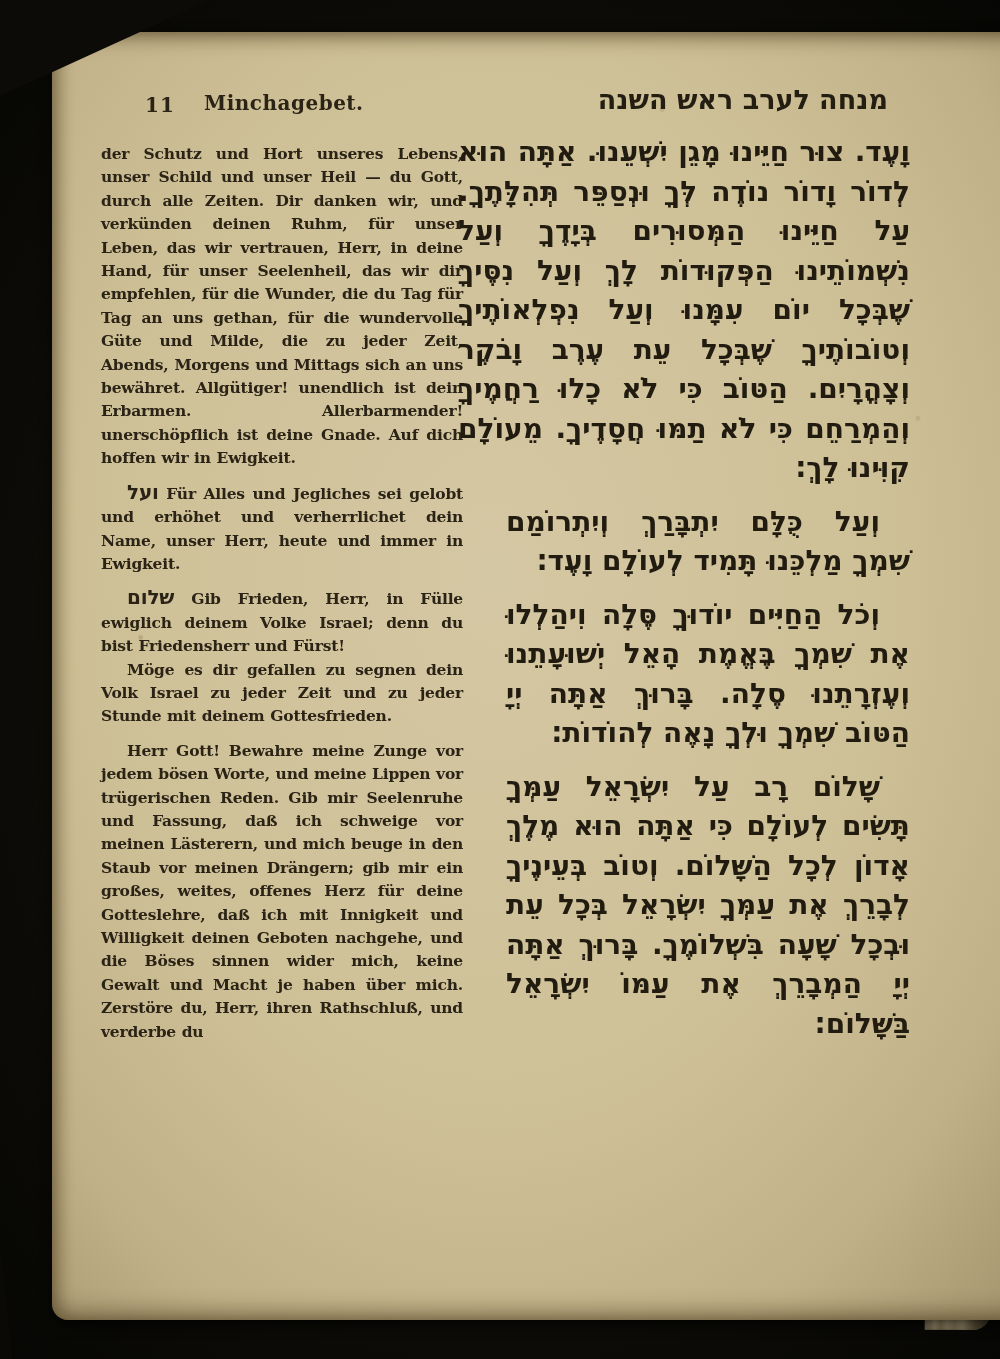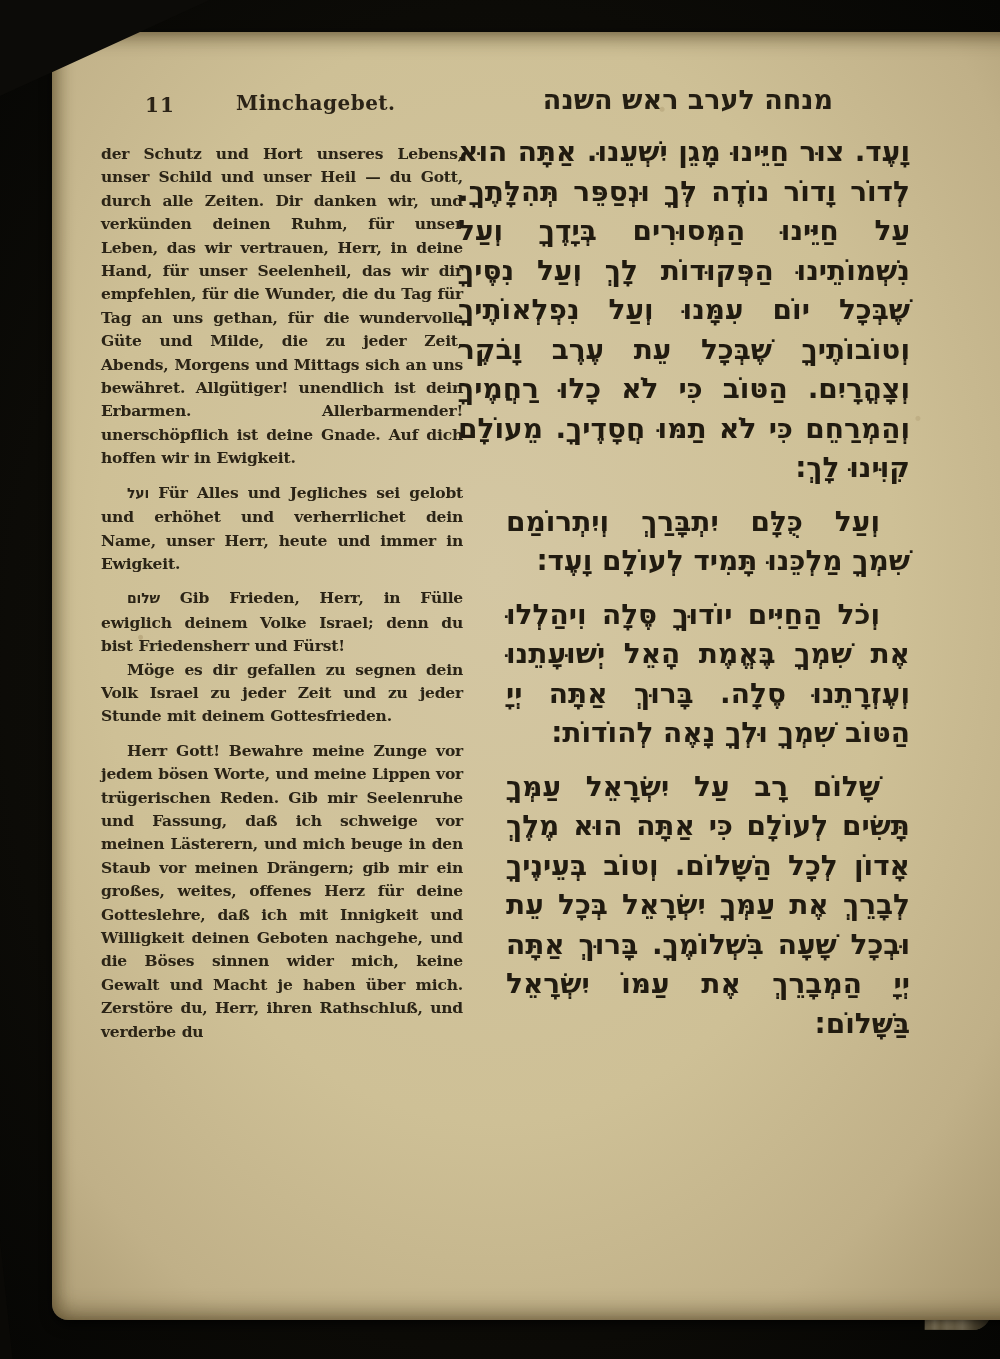--- a/index.html
+++ b/index.html
@@ -57,45 +57,45 @@
     background:#0a0906;
     clip-path:polygon(0 0,18% 100%,0 100%);
   }
   
   .hdr-pagenum{
     position:absolute;left:93px;top:63px;
     font:bold 20px/1 "DejaVu Serif", serif;
     color:#2b2316;letter-spacing:1px;
   }
   .hdr-german{
-    position:absolute;left:184px;top:61px;
+    position:absolute;left:152px;top:61px;
     font:bold 20px/1 "DejaVu Serif", serif;
     color:#2b2316;letter-spacing:.5px;
   }
   .hdr-hebrew{
-    position:absolute;left:426px;top:52px;width:420px;
-    direction:rtl;text-align:center;
+    position:absolute;left:416px;top:52px;width:420px;
+    direction:rtl;text-align:right;
     font:bold 27px/1.2 "DejaVu Sans", sans-serif;
     color:#241e12;
   }
   
   .col-german{
     position:absolute;left:49px;top:110px;width:362px;
     font:bold 15.5px/23.4px "DejaVu Serif", serif;
     color:#2b2416;
     text-align:justify;
     letter-spacing:-.2px;
     word-spacing:.5px;
   }
   .col-german p{margin:0;}
   .col-german p.gap{margin-top:11px;}
   .col-german p.ind{text-indent:26px;}
   .col-german .heb-lead{
     font-family:"DejaVu Sans", sans-serif;
-    font-size:14px;
+    font-size:20px;
   }
   
   .col-hebrew{
     position:absolute;left:406px;top:100px;width:452px;
     direction:rtl;
     font:bold 28px/39.5px "DejaVu Sans", sans-serif;
     color:#211b10;
     text-align:justify;
   }
   .col-hebrew p{margin:0;}

